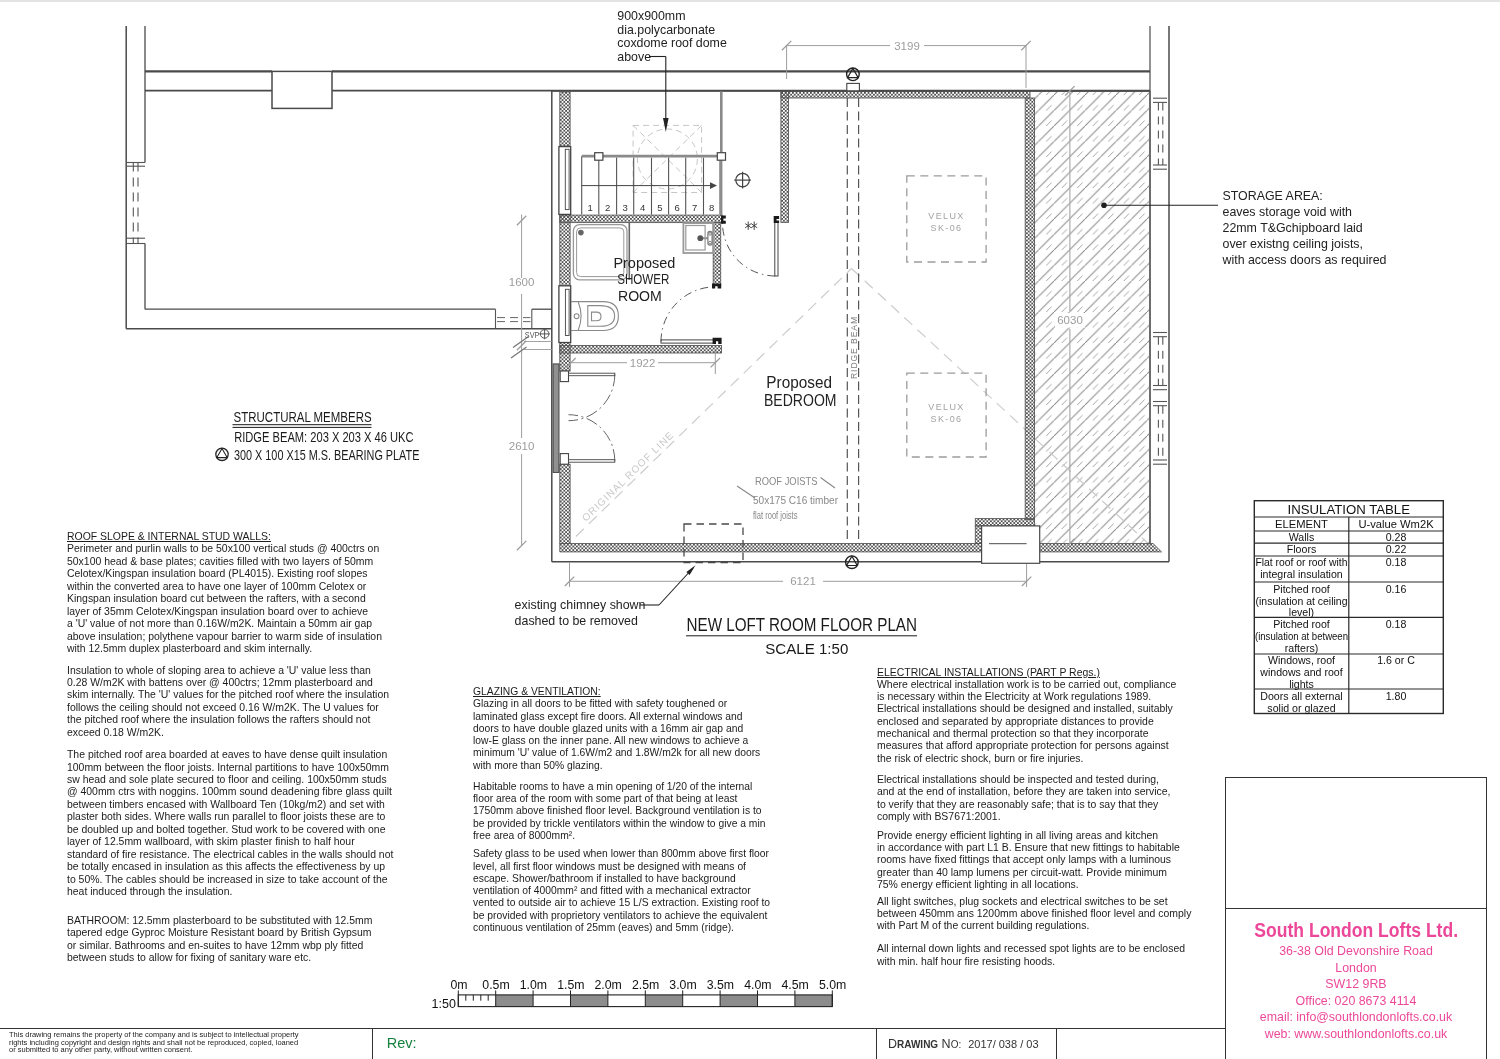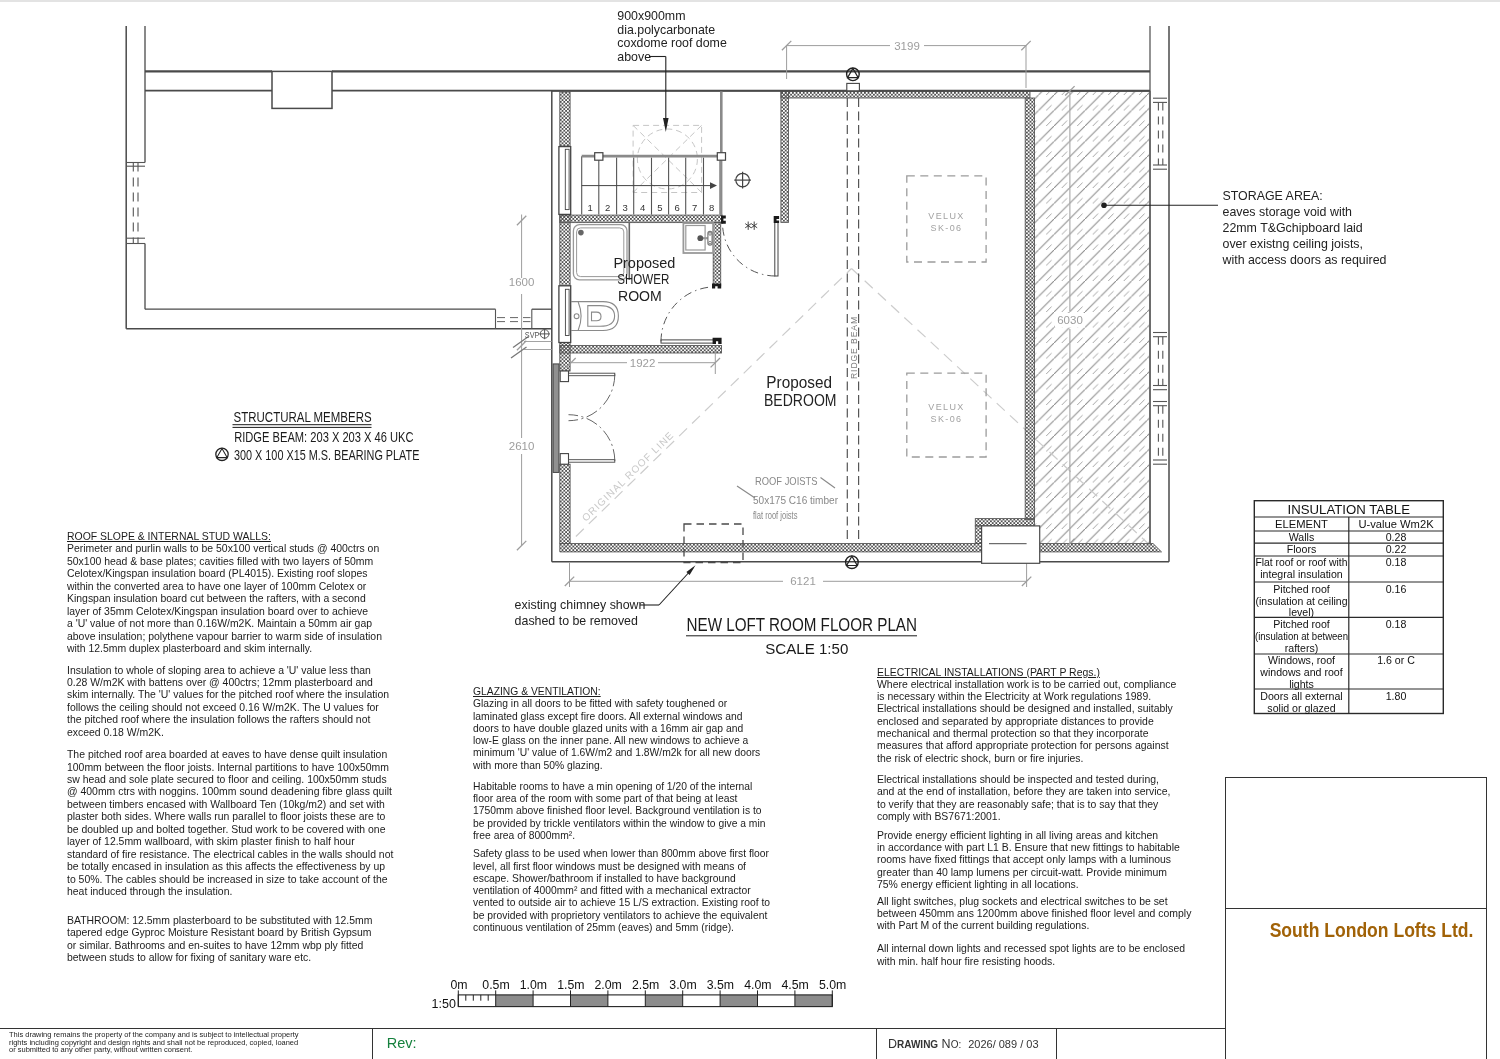--- a/index.html
+++ b/index.html
@@ -600,31 +600,32 @@
 All light switches, plug sockets and electrical switches to be set<br>
 between 450mm ans 1200mm above finished floor level and comply<br>
 with Part M of the current building regulations.<br>
 <span style="display:block;height:10.5px;"></span>
 All internal down lights and recessed spot lights are to be enclosed<br>
 with min. half hour fire resisting hoods.
 </div>
 
 <div style="position:absolute;left:1224.8px;top:774.7px;width:262.4px;height:284.3px;border:1.3px solid #333;">
   <div style="position:absolute;left:0;right:0;top:130px;height:1.3px;background:#333;"></div>
-  <div style="position:absolute;left:0;right:0;top:143px;text-align:right;color:#a16207;">
+  <div style="position:absolute;left:0;right:0;top:143px;text-align:center;color:#ec4899;">
     <div style="font-size:19.5px;font-weight:bold;line-height:19.5px;transform:scaleX(0.9);transform-origin:center top;white-space:nowrap;">South London Lofts Ltd.</div>
+    <div style="font-size:12.4px;margin-top:3px;line-height:16.5px;">36-38 Old Devonshire Road<br>London<br>SW12 9RB<br>Office: 020 8673 4114<br>email: info@southlondonlofts.co.uk<br>web: www.southlondonlofts.co.uk</div>
   </div>
 </div>
 
 <div style="position:absolute;left:0;top:1025.8px;width:1224.8px;height:33.2px;border-top:1.3px solid #333;">
 
   <div style="position:absolute;left:0;top:0;width:373.3px;height:33.2px;border-right:1.3px solid #333;">
     <div style="margin:2.5px 0 0 8.5px;font-size:7.8px;line-height:7.5px;color:#222;white-space:nowrap;transform:scaleX(0.96);transform-origin:left top;">This drawing remains the property of the company and is subject to intellectual property<br>rights including copyright and design rights and shall not be reproduced, copied, loaned<br>or submitted to any other party, without written consent.</div>
   </div>
 
   <div style="position:absolute;left:386.7px;top:6.5px;font-size:14.5px;color:#15803d;">Rev:</div>
 
   <div style="position:absolute;left:876px;top:0;width:180.6px;height:33.2px;border-left:1.3px solid #333;border-right:1.3px solid #333;">
-    <div style="position:absolute;left:11px;top:8px;font-size:12.5px;color:#333;">D<span style="font-size:10px;font-weight:bold;">RAWING</span> N<span style="font-size:10px;">O:</span>&nbsp; <span style="font-size:11px;">2026/ 089 / 03</span></div>
+    <div style="position:absolute;left:11px;top:8px;font-size:12.5px;color:#333;">D<span style="font-size:10px;font-weight:bold;">RAWING</span> N<span style="font-size:10px;">O:</span>&nbsp; <span style="font-size:11px;">2017/ 038 / 03</span></div>
   </div>
 </div>
 
 </div>
 
 </body></html>

